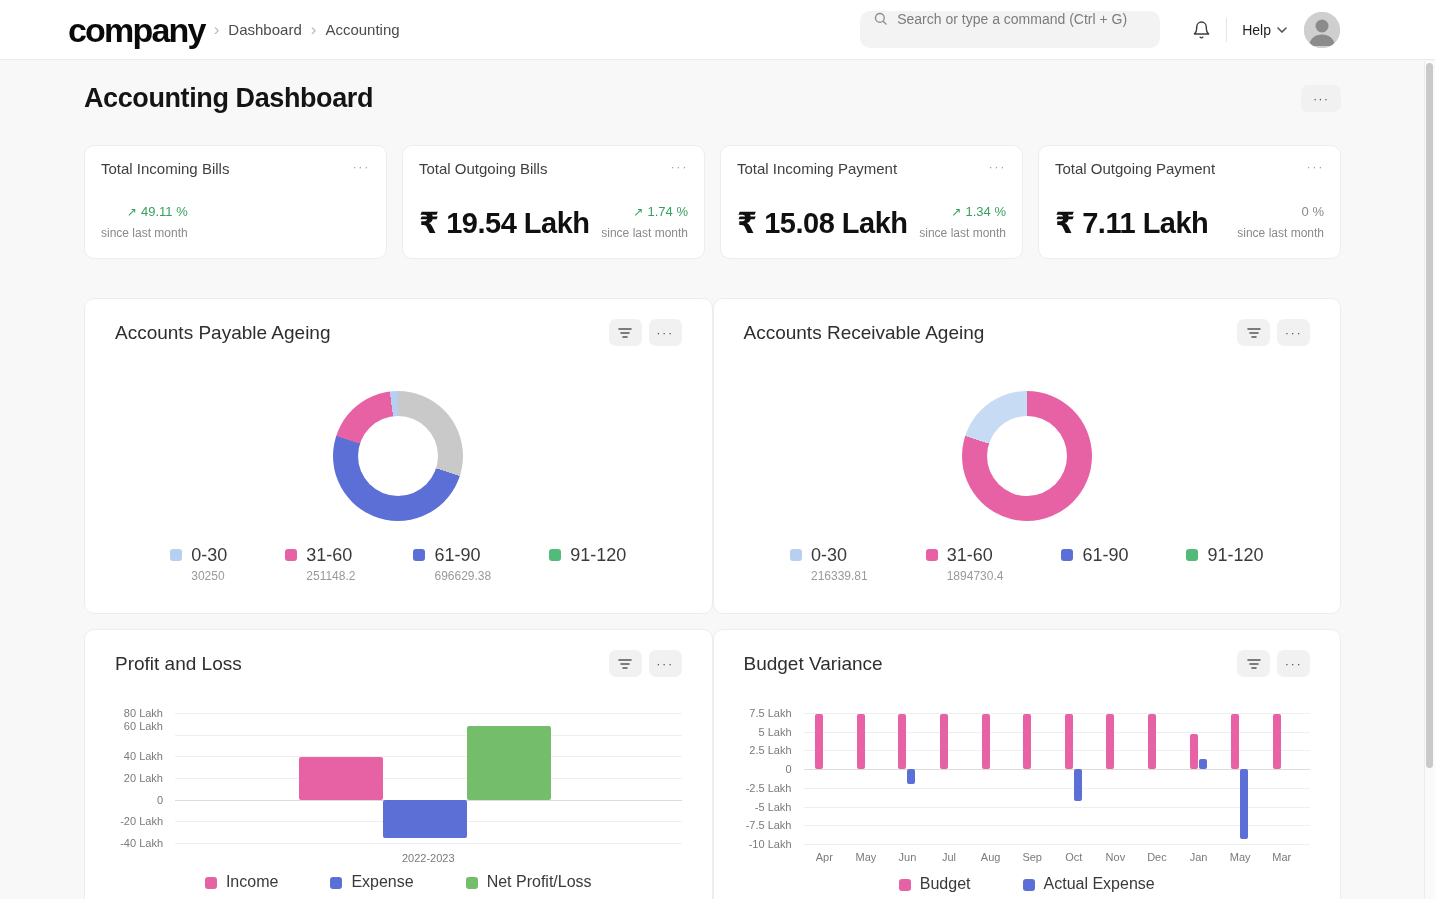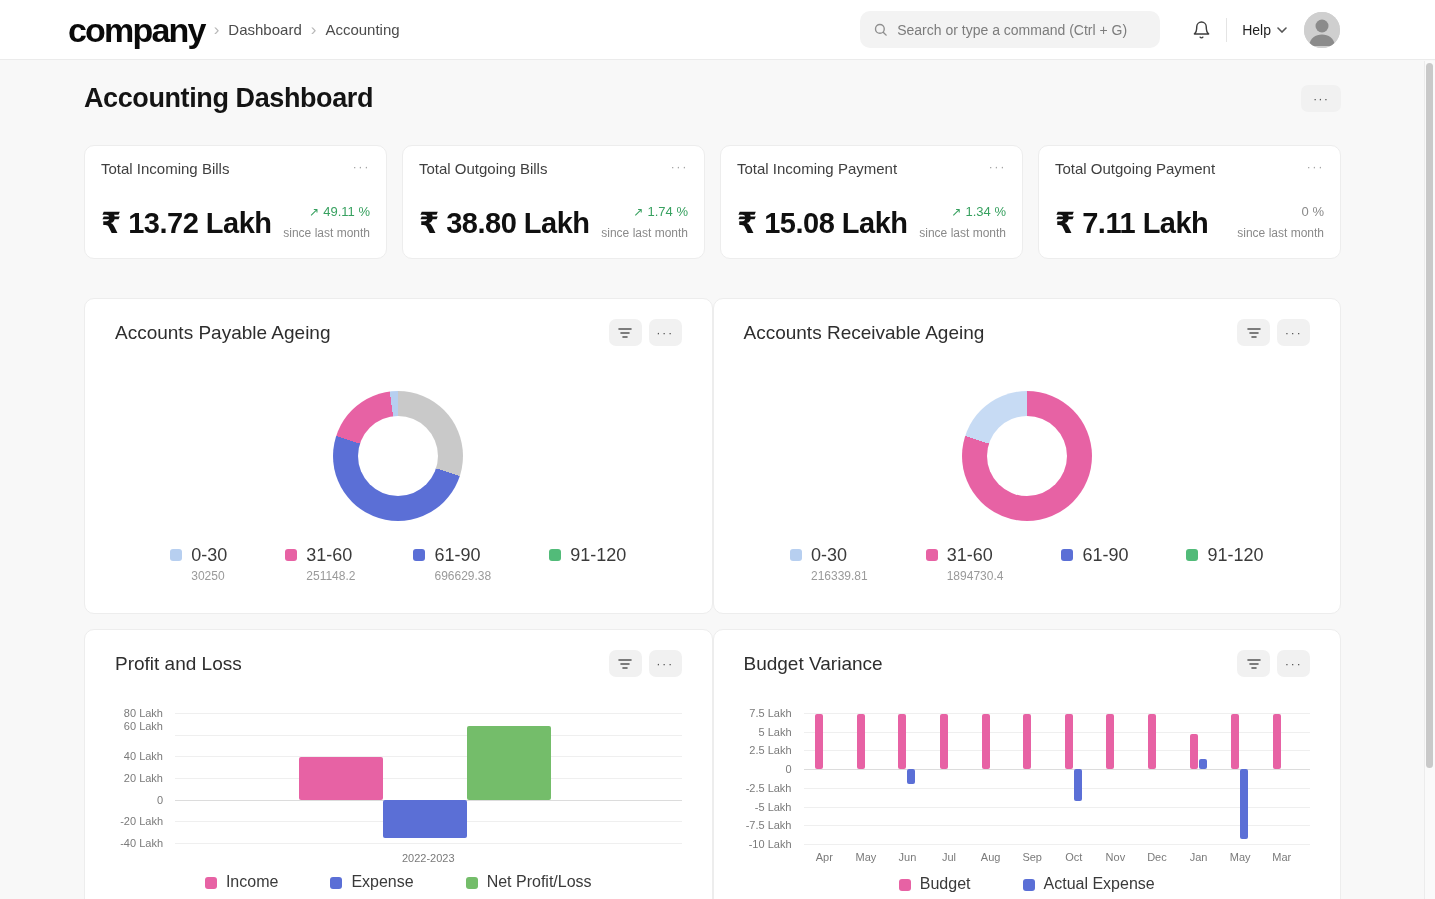--- a/index.html
+++ b/index.html
@@ -11,21 +11,21 @@
   
   .navbar {
     height:60px; background:#fff; border-bottom:1px solid #ebebeb;
     display:flex; align-items:center; padding:0 95px 0 68px;
   }
   .logo { font-size:34px; font-weight:800; letter-spacing:-1.8px; color:#0a0a0a; line-height:1; cursor:pointer; }
   .crumb-sep { color:#b9b9b9; font-size:17px; margin:0 9px; }
   .crumb { font-size:15px; color:#4c4c4c; text-decoration:none; cursor:pointer; }
   .searchbar {
     margin-left:auto; width:300px; height:37px; background:#f3f3f3; border-radius:10px;
-    display:flex; align-items:center; padding:0 13px; gap:9px; color:#7c7c7c; font-size:14px; cursor:text;
+    display:flex; align-items:flex-start; padding:0 13px; gap:9px; color:#7c7c7c; font-size:14px; cursor:text;
   }
   .icon-btn { background:none; border:none; cursor:pointer; display:flex; align-items:center; }
   .bell { margin-left:32px; }
   .nav-divider { width:1px; height:24px; background:#e4e4e4; margin:0 15px; }
   .help { display:flex; align-items:center; gap:6px; font-size:14px; color:#1f1f1f; cursor:pointer; }
   .avatar { width:36px; height:36px; border-radius:50%; overflow:hidden; margin-left:17px; cursor:pointer; background:#d2d2d2; }
   
   .main { padding:0 94px 0 84px; }
   .page-head { margin-top:23px; display:flex; justify-content:space-between; align-items:center; }
   .page-head h1 { font-size:27px; font-weight:700; color:#141414; letter-spacing:-0.4px; }
@@ -147,38 +147,37 @@
   </div>
 
   <section class="cards">
 
     <div class="ncard">
       <div class="ncard-top">
         <span class="ncard-label">Total Incoming Bills</span>
         <button class="dots">···</button>
       </div>
       <div class="ncard-bottom">
-        <span class="ncard-value">₹ 13.72 Lakh</span>
         <div class="ncard-right">
           <div class="change up">
               <span class="arrow-up">↗</span>
               <span>49.11 %</span>
             </div>
           <div class="period">since last month</div>
         </div>
       </div>
     </div>
 
     <div class="ncard">
       <div class="ncard-top">
         <span class="ncard-label">Total Outgoing Bills</span>
         <button class="dots">···</button>
       </div>
       <div class="ncard-bottom">
-        <span class="ncard-value">₹ 38.80 Lakh</span>
+        <span class="ncard-value">₹ 19.54 Lakh</span>
         <div class="ncard-right">
           <div class="change up">
               <span class="arrow-up">↗</span>
               <span>1.74 %</span>
             </div>
           <div class="period">since last month</div>
         </div>
       </div>
     </div>
 

